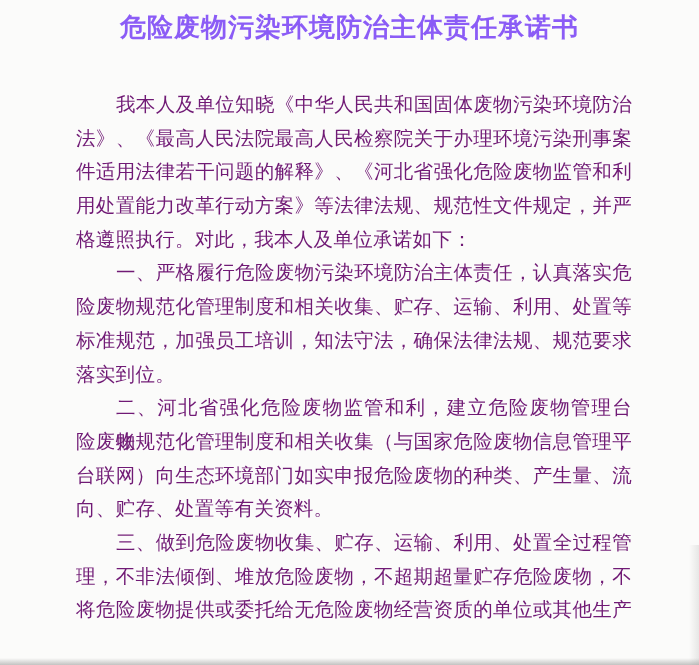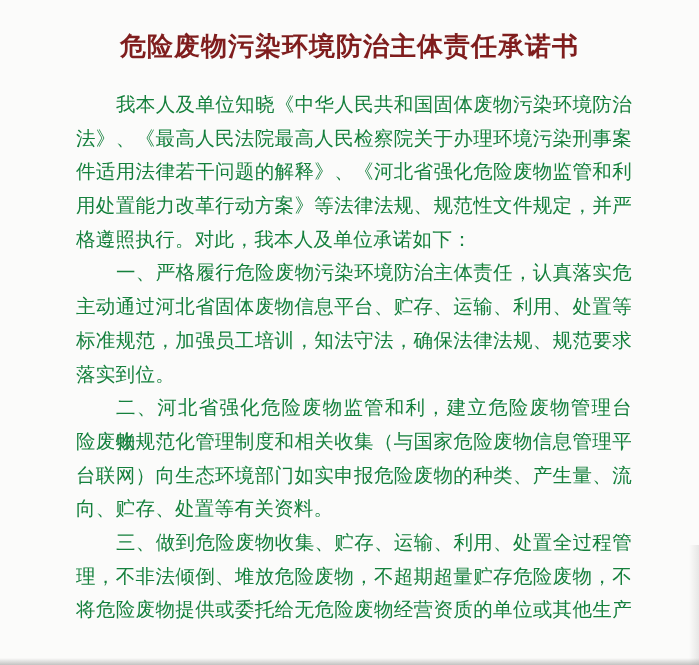--- a/index.html
+++ b/index.html
@@ -10,37 +10,37 @@
     position: relative;
     width: 699px;
     height: 665px;
     background: #fbfbfa;
     color: #242424;
     font-family: "Liberation Serif", serif;
     overflow: hidden;
   }
   .doc-title {
     position: absolute;
-    top: 27px;
+    top: 8px;
     left: 0;
     width: 100%;
     text-align: center;
     font-size: 26px;
     line-height: 40px;
     font-weight: 700;
     letter-spacing: 1px;
-    color: #7f1d1d;
+    color: #8b5cf6;
   }
   .doc-body {
     position: absolute;
     top: 88px;
     left: 76px;
     width: 556px;
     font-size: 19.5px;
-    color: #15803d;
+    color: #701a75;
   }
   .line {
     height: 33.7px;
     line-height: 33.7px;
     text-align: left;
     letter-spacing: 0.3px;
   }
   .line.just {
     text-align: justify;
     text-align-last: justify;
@@ -75,21 +75,21 @@
   <div class="doc-title">危险废物污染环境防治主体责任承诺书</div>
 
   <div class="doc-body">
 
   <div class="line just ind">我本人及单位知晓《中华人民共和国固体废物污染环境防治</div>
       <div class="line just">法》、《最高人民法院最高人民检察院关于办理环境污染刑事案</div>
       <div class="line just">件适用法律若干问题的解释》、《河北省强化危险废物监管和利</div>
       <div class="line just">用处置能力改革行动方案》等法律法规、规范性文件规定，并严</div>
       <div class="line">格遵照执行。对此，我本人及单位承诺如下：</div>
       <div class="line just ind">一、严格履行危险废物污染环境防治主体责任，认真落实危</div>
-      <div class="line just">主动通过河北省固体废物信息平台、贮存、运输、利用、处置等</div>
+      <div class="line just">险废物规范化管理制度和相关收集、贮存、运输、利用、处置等</div>
       <div class="line just">标准规范，加强员工培训，知法守法，确保法律法规、规范要求</div>
       <div class="line">落实到位。</div>
       <div class="line just ind">二、河北省强化危险废物监管和利，建立危险废物管理台账，</div>
       <div class="line just">险废物规范化管理制度和相关收集（与国家危险废物信息管理平</div>
       <div class="line just">台联网）向生态环境部门如实申报危险废物的种类、产生量、流</div>
       <div class="line">向、贮存、处置等有关资料。</div>
       <div class="line just ind">三、做到危险废物收集、贮存、运输、利用、处置全过程管</div>
       <div class="line just">理，不非法倾倒、堆放危险废物，不超期超量贮存危险废物，不</div>
       <div class="line just">将危险废物提供或委托给无危险废物经营资质的单位或其他生产</div>
     </div>

